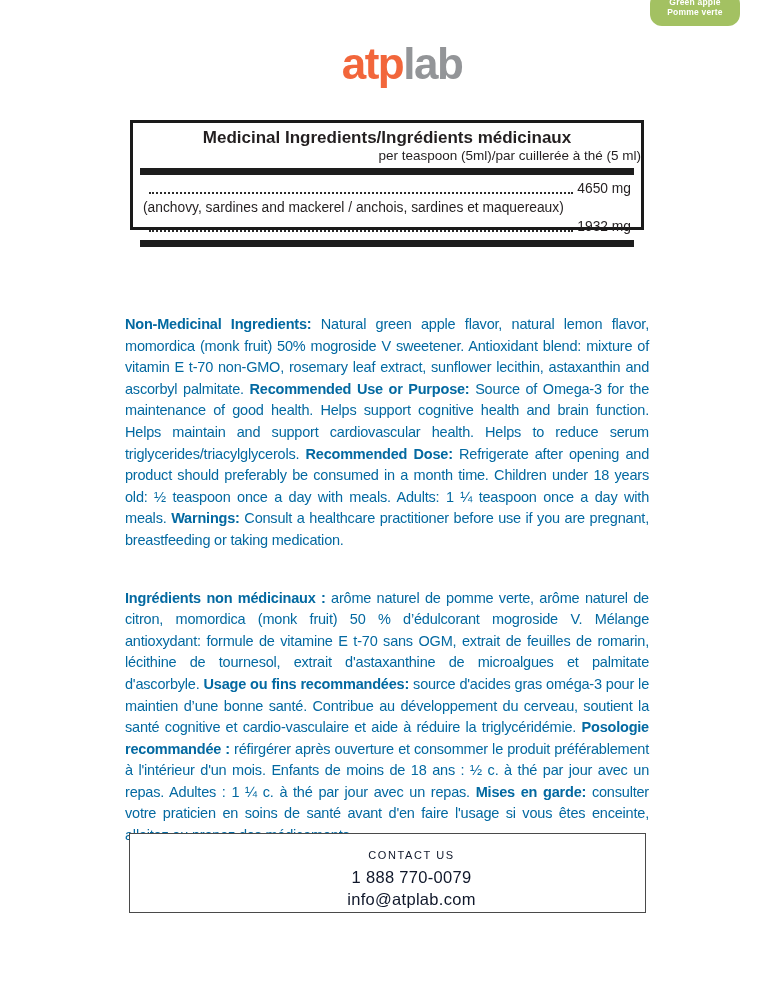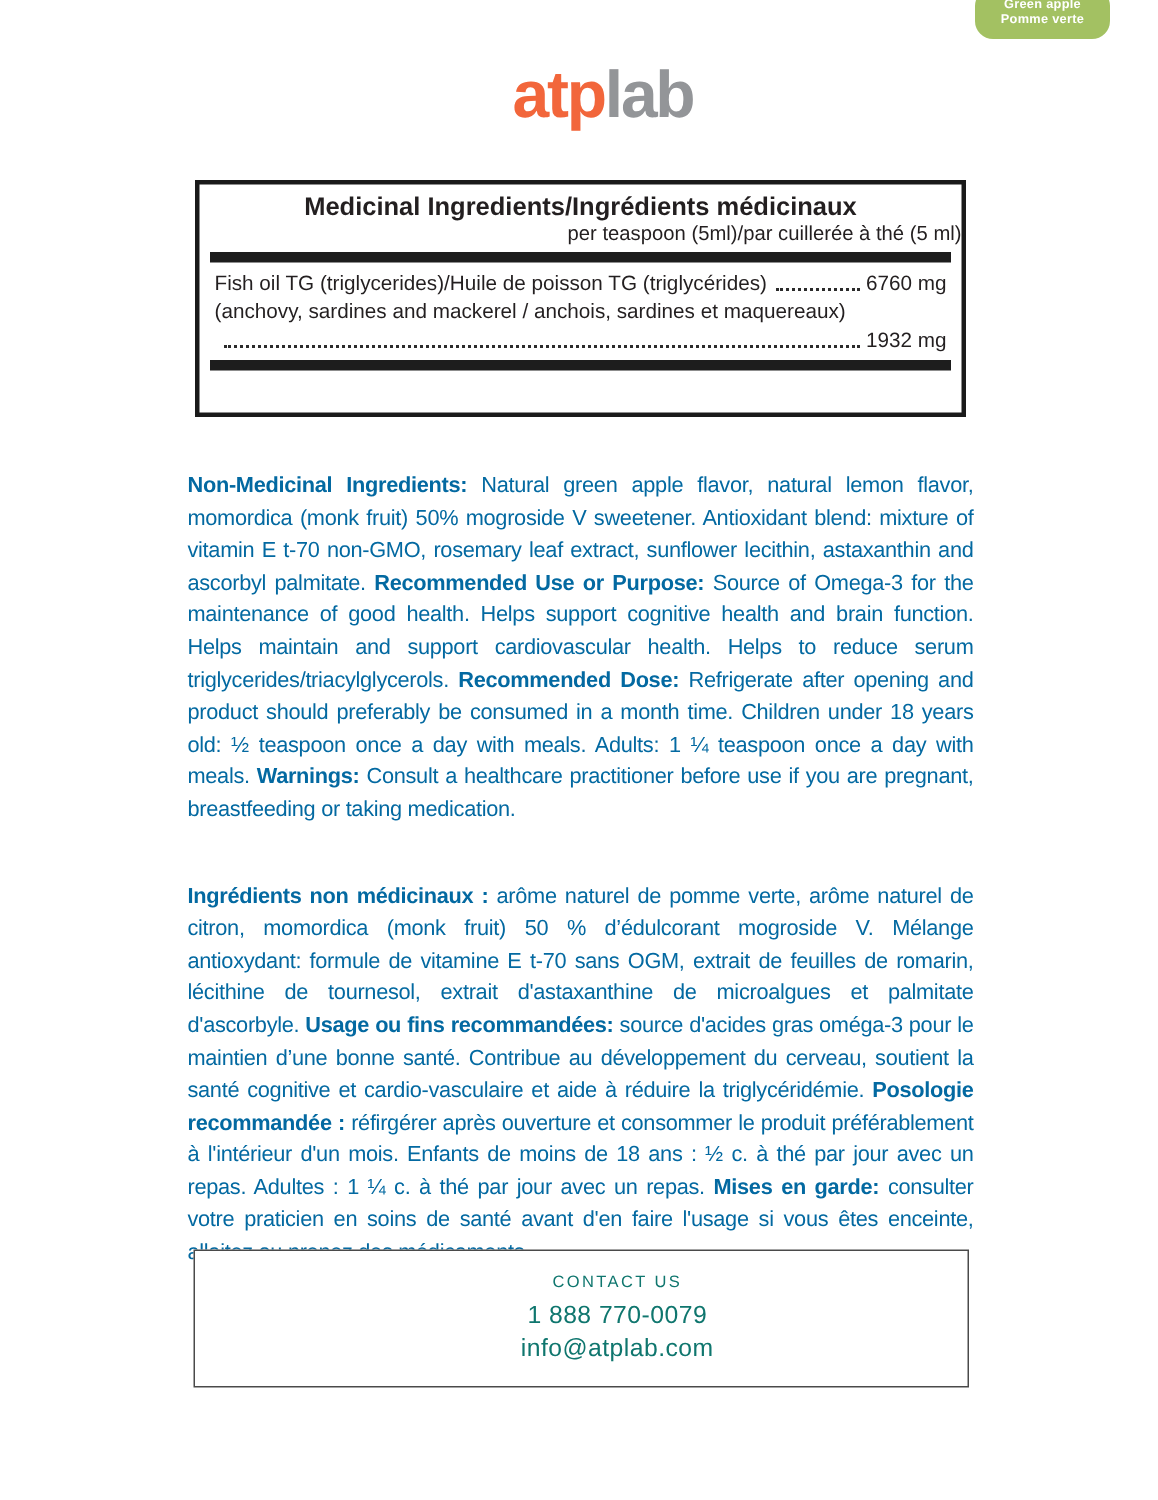--- a/index.html
+++ b/index.html
@@ -20,21 +20,21 @@
   }
 
   
   .logo {
     position: absolute; top: 40px; left: 16px; width: 100%; text-align: center;
     font-size: 44px; font-weight: bold; letter-spacing: -1.5px; line-height: 48px;
   }
 
   
   .panel {
-    position: absolute; left: 130px; top: 120px; width: 514px; height: 158px;
+    position: absolute; left: 130px; top: 120px; width: 514px; height: 110px;
     border: 3px solid #1a1a1a; background: #fff;
   }
   .panel-title { text-align: center; font-weight: bold; font-size: 17px; margin-top: 5px; line-height: 20px; }
   .panel-sub   { text-align: right; font-size: 13.5px; line-height: 16px; }
   .bar { height: 7px; background: #1d1d1d; margin: 4px 7px 0 7px; }
   .bar-bottom { margin-top: 4px; }
   .rows { padding: 4px 10px 0 10px; font-size: 13.8px; line-height: 19px; }
   .row { display: flex; align-items: flex-end; }
   .row .rlabel { white-space: nowrap; }
   .row .rvalue { white-space: nowrap; }
@@ -46,22 +46,22 @@
   .bodytext {
     position: absolute; left: 125px; top: 314px; width: 524px;
     font-size: 14.5px; line-height: 21.6px; text-align: justify;
     letter-spacing: -0.2px; color: #0369a1;
   }
   .para + .para { margin-top: 36px; }
   .b { font-weight: bold; }
 
   
   .contact {
-    position: absolute; left: 129px; top: 833px; width: 517px; height: 92px;
-    border: 1.5px solid #4a4a4a; text-align: center; color: #0f766e;
+    position: absolute; left: 129px; top: 833px; width: 517px; height: 80px;
+    border: 1.5px solid #4a4a4a; text-align: center; color: #0f172a;
     background: #fff;
     padding-left: 48px;
   }
   .contact-heading { font-size: 11px; letter-spacing: 1.6px; margin-top: 15px; font-weight: normal; }
   .contact-phone   { font-size: 16.5px; margin-top: 7px; letter-spacing: 0.3px; }
   .contact-email   { font-size: 16.5px; margin-top: 3px; letter-spacing: 0.3px; }
 </style>
 </head>
 <body>
 
@@ -73,23 +73,22 @@
   </div>
 
   <div class="logo"><span style="color: rgb(242, 102, 59);">atp</span><span style="color: rgb(147, 149, 152);">lab</span></div>
 
   <div class="panel">
     <div class="panel-title">Medicinal Ingredients/Ingrédients médicinaux</div>
     <div class="panel-sub">per teaspoon (5ml)/par cuillerée à thé (5 ml)</div>
     <div class="bar"></div>
     <div class="rows">
       <div class="row">
-        <span class="rlabel">Fish oil TG (triglycerides)/Huile de poisson TG (triglycérides)</span>
         <span class="leader"></span>
-        <span class="rvalue">6760 mg</span>
+        <span class="rvalue">4650 mg</span>
       </div>
       <div class="row-note">(anchovy, sardines and mackerel / anchois, sardines et maquereaux)</div>
       <div class="row">
         <span class="leader"></span>
         <span class="rvalue">1932 mg</span>
       </div>
     </div>
     <div class="bar bar-bottom"></div>
   </div>
 

